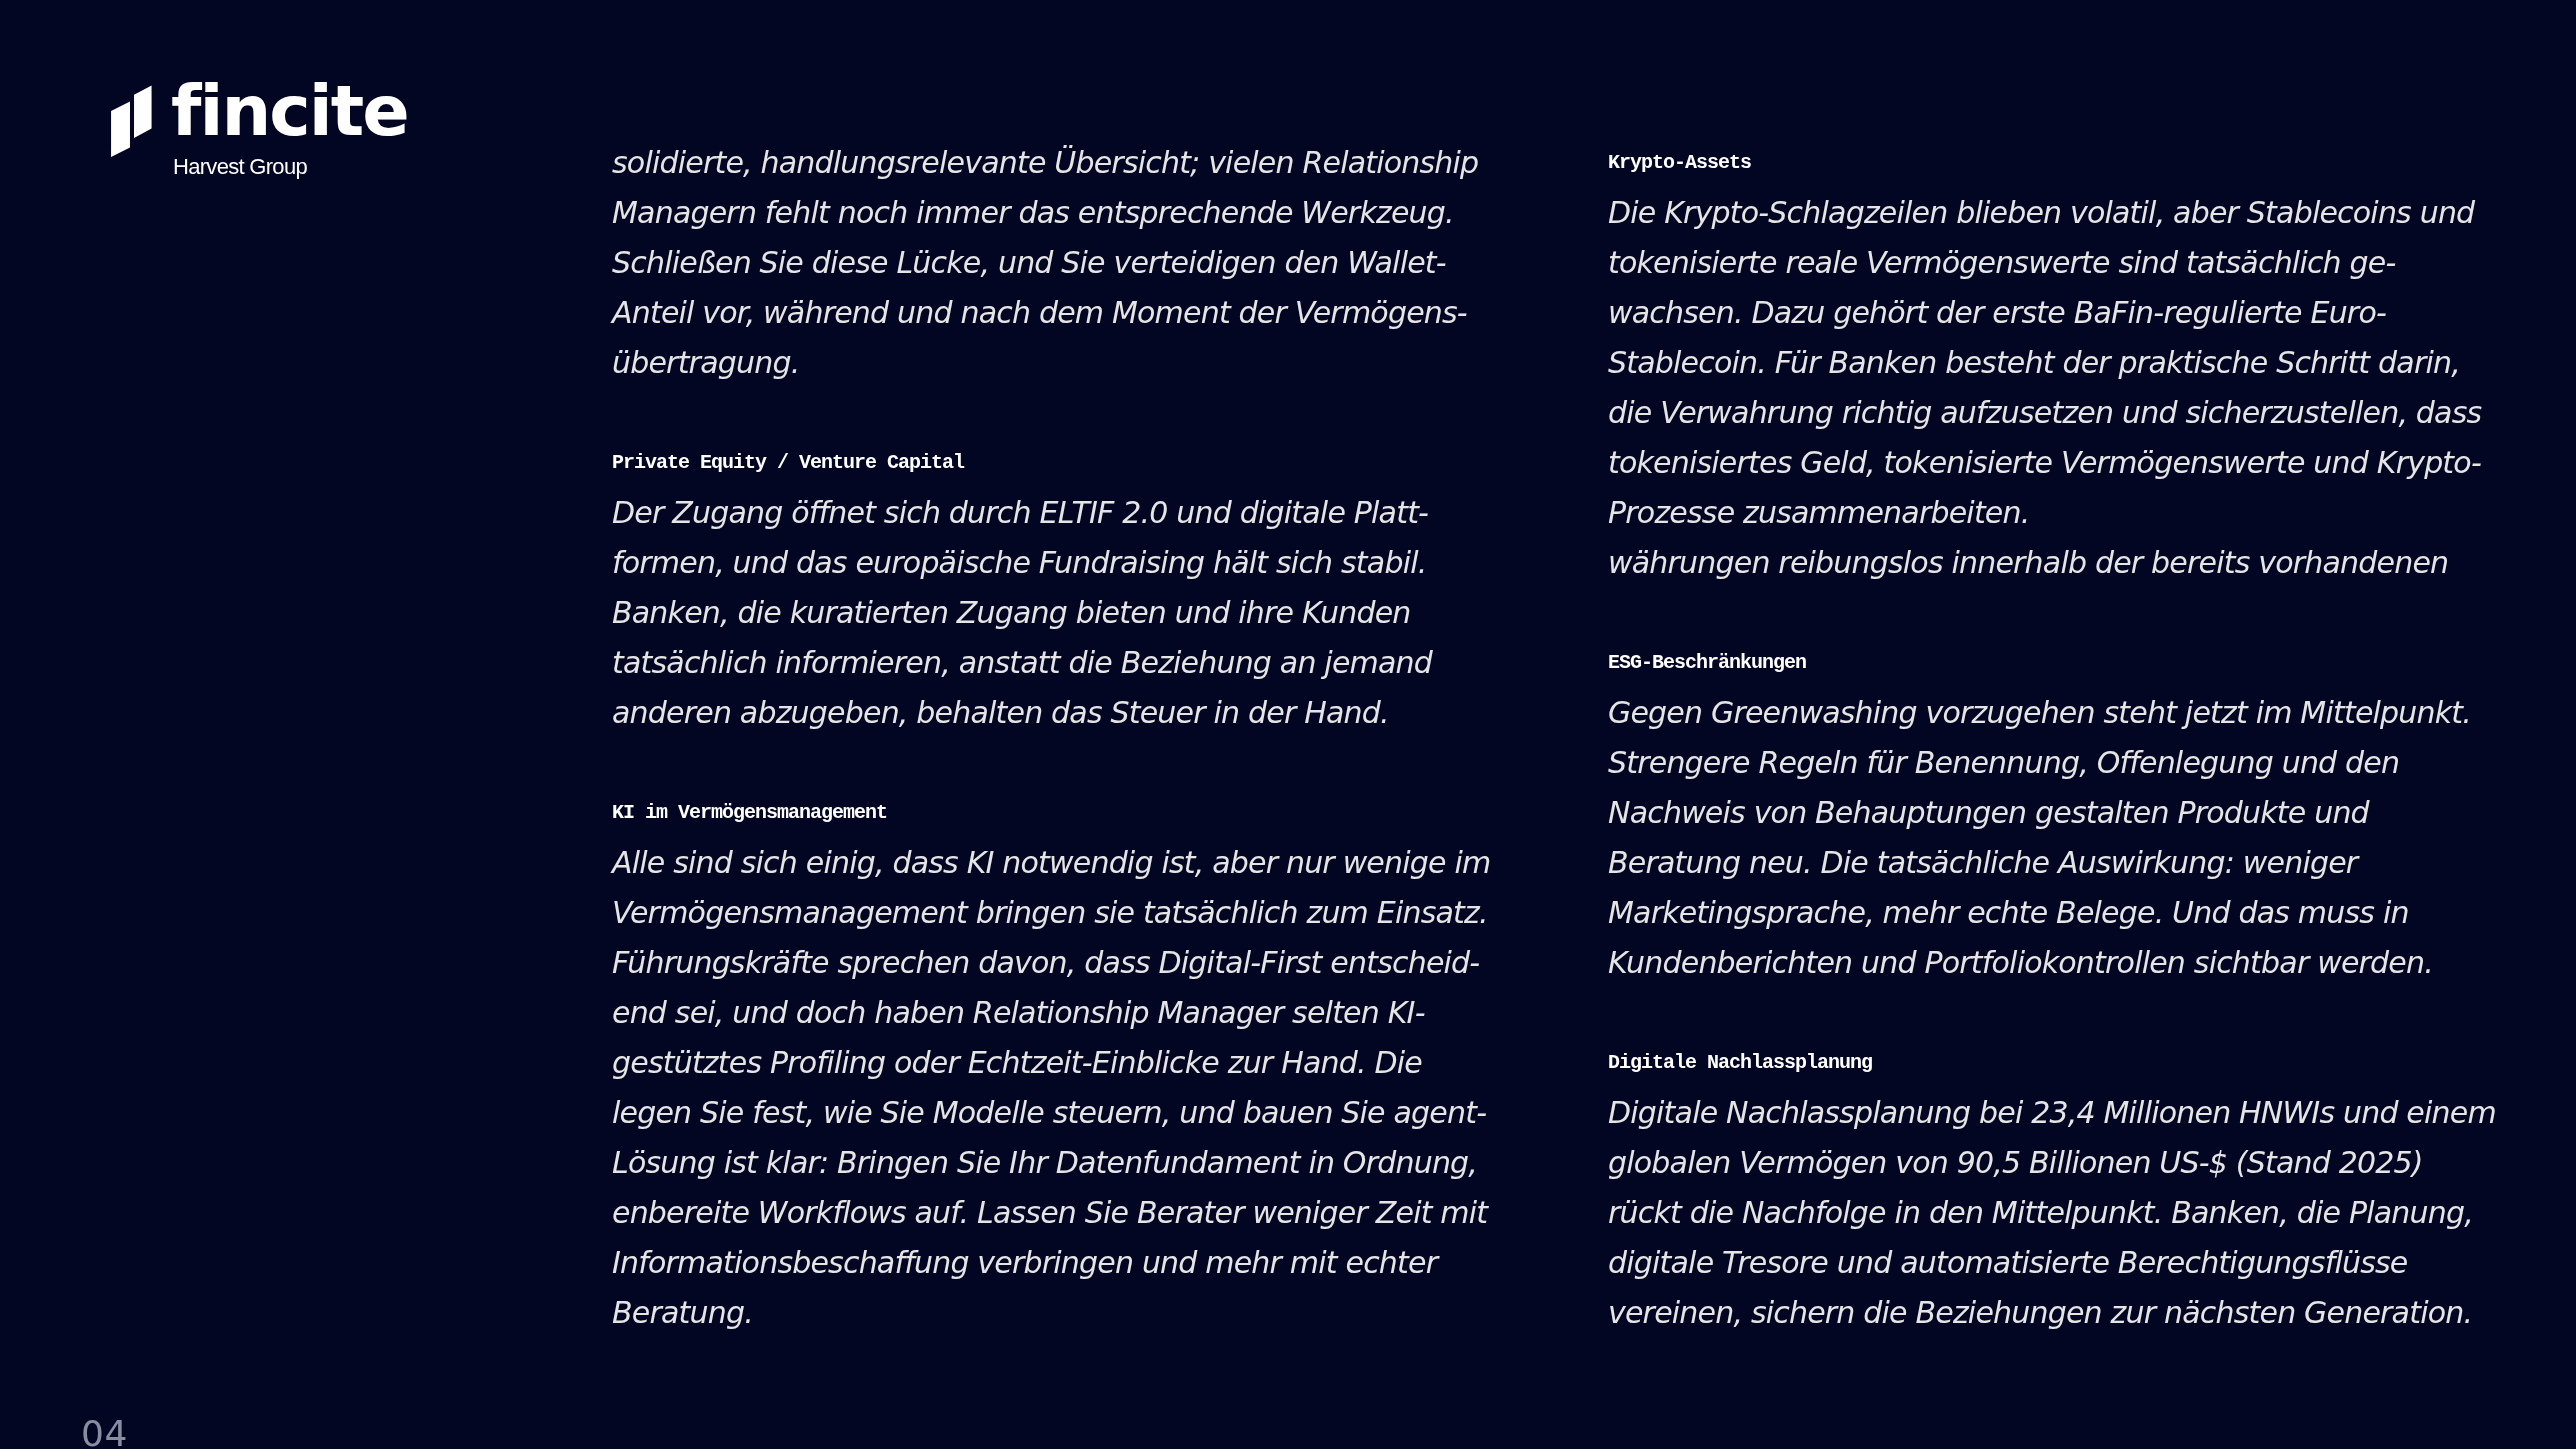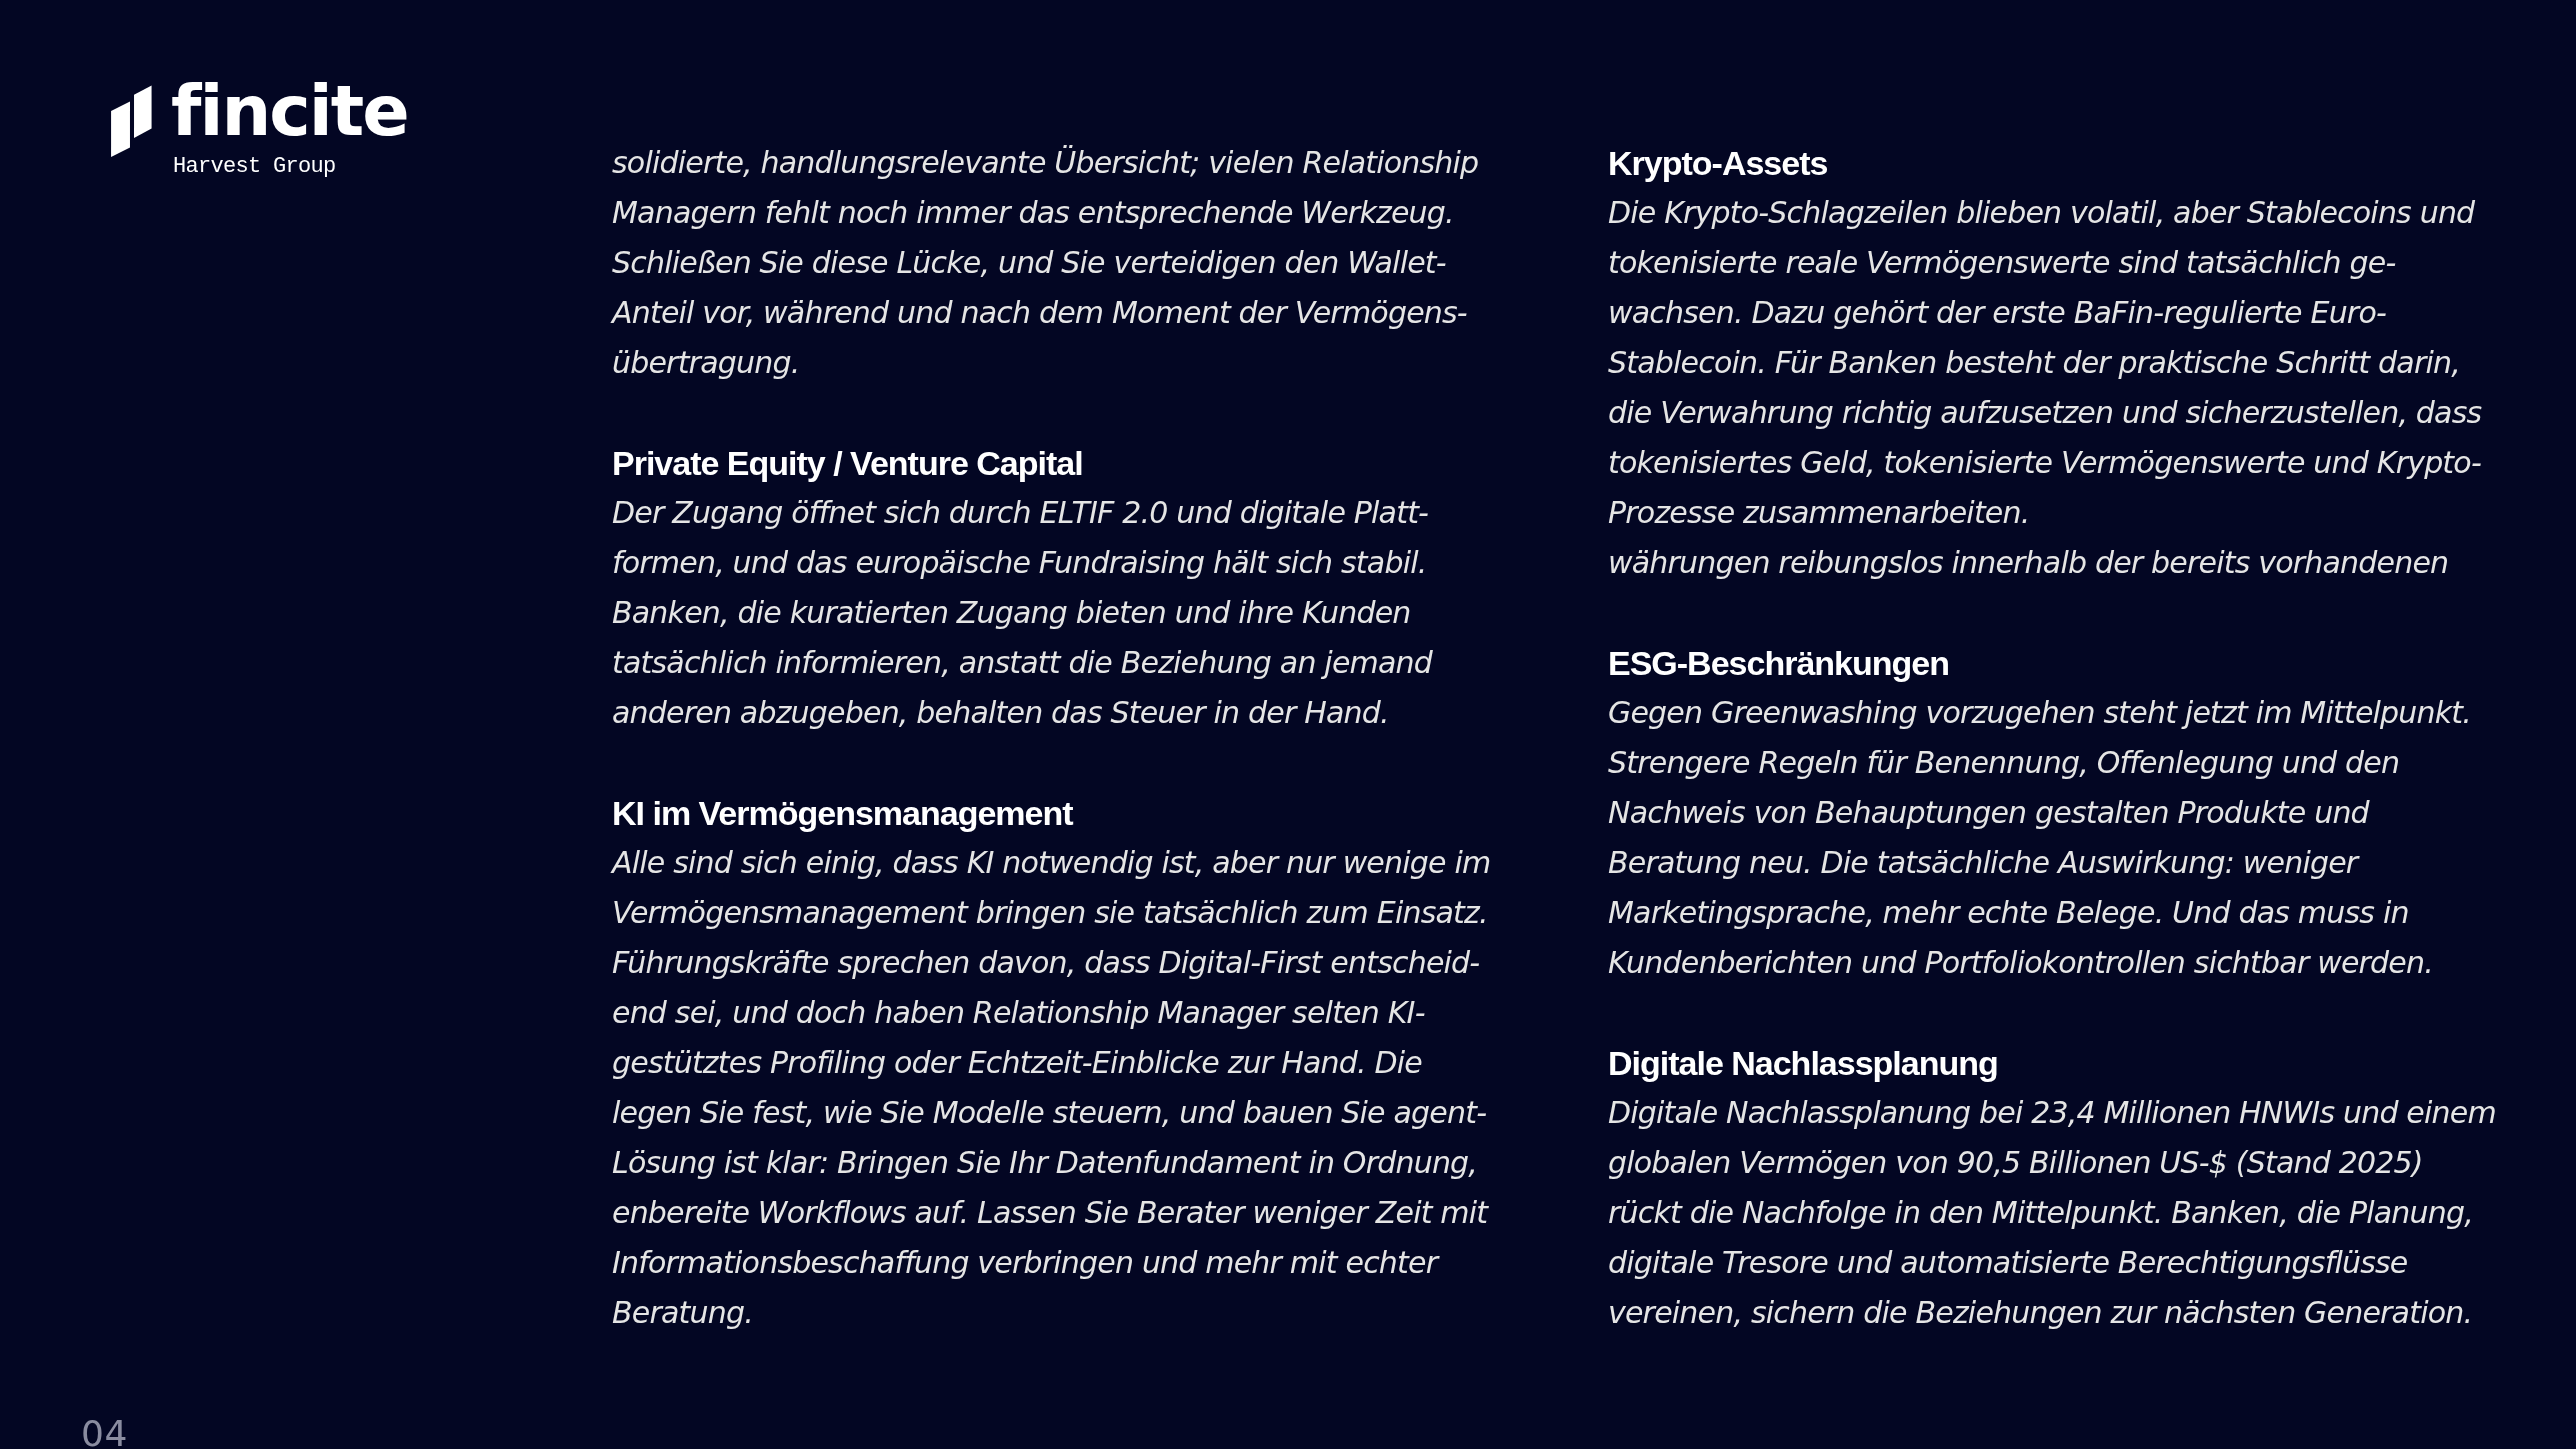--- a/index.html
+++ b/index.html
@@ -37,21 +37,21 @@
       font-weight: bold;
       font-size: 70px;
       letter-spacing: -2px;
       line-height: 1;
       color: #ffffff;
     }
     .logo-sub {
       position: absolute;
       left: 62px;
       top: 76px;
-      font-family: Liberation Mono, monospace;
+      font-family: Liberation Sans, sans-serif;
       font-size: 22px;
       letter-spacing: -0.7px;
       line-height: 1;
       color: #ffffff;
     }
     .column {
       position: absolute;
       top: 138px;
       width: 939px;
     }
@@ -65,26 +65,26 @@
       letter-spacing: -0.8px;
       white-space: nowrap;
       color: #e5e5e5;
       font-family: "DejaVu Sans", sans-serif;
       font-style: italic;
     }
     .heading {
       display: block;
       height: 50px;
       line-height: 50px;
-      font-size: 34px;
+      font-size: 20px;
       font-weight: bold;
       letter-spacing: -1px;
       white-space: nowrap;
       color: #ffffff;
-      font-family: Liberation Sans, sans-serif;
+      font-family: Liberation Mono, monospace;
     }
     .gap { display: block; height: 50px; }
     .page-number {
       position: absolute;
       left: 81px;
       top: 1369px;
       font-size: 36px;
       color: #8a8ca0;
       font-family: "DejaVu Sans", sans-serif;
       letter-spacing: 0.7px;

